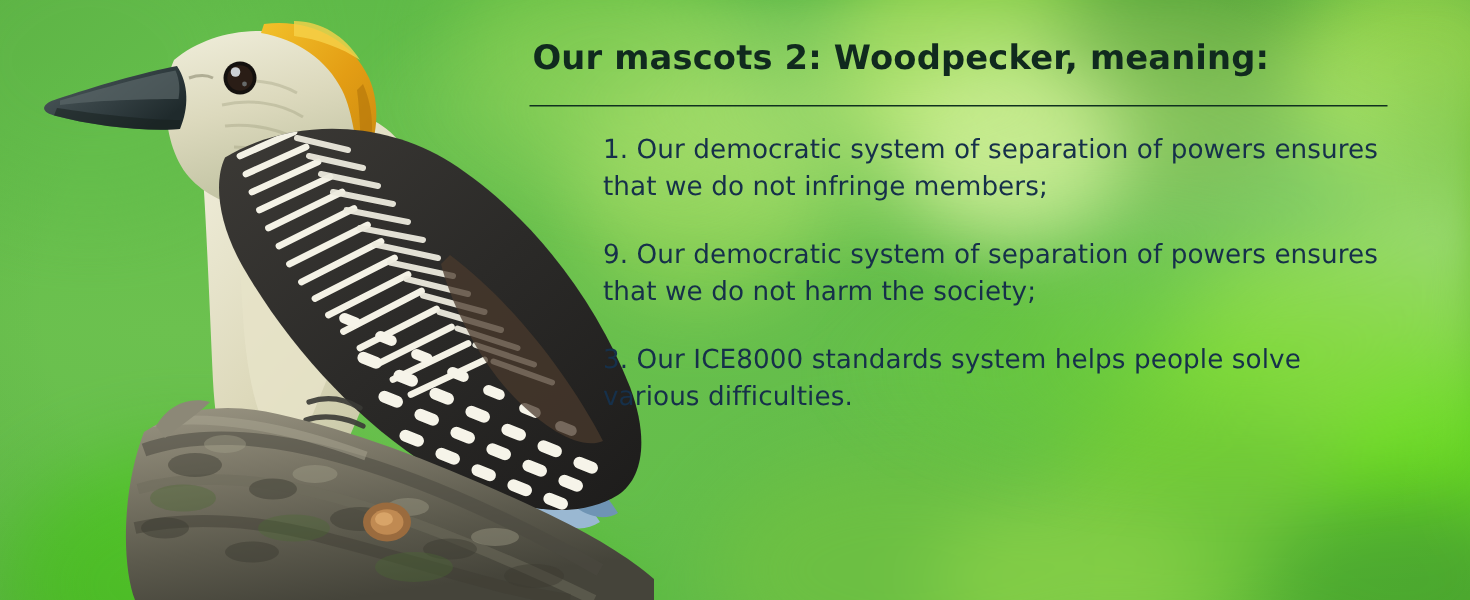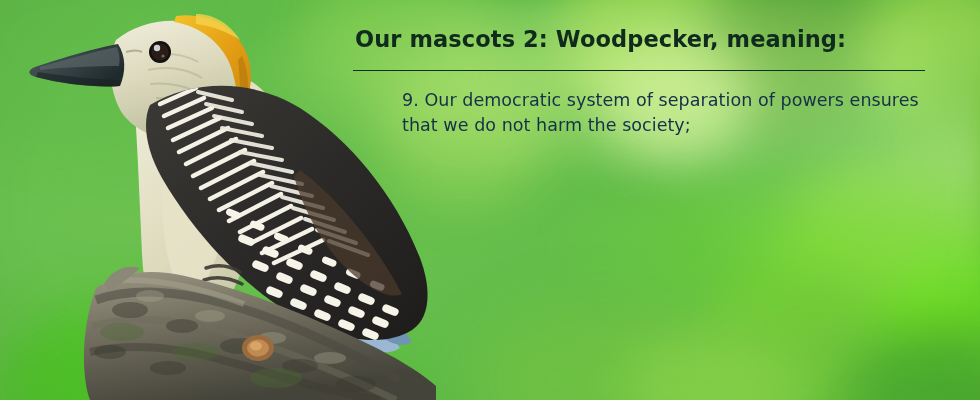--- a/index.html
+++ b/index.html
@@ -381,17 +381,19 @@
     </svg>
   </div>
 
   <div id="text-panel">
 
     <h1 id="headline">Our mascots 2: Woodpecker, meaning:</h1>
 
     <div id="headline-rule"></div>
 
     <div id="points">
+      <p class="point">1. Our democratic system of separation of powers ensures that we do not infringe members;</p>
       <p class="point">9. Our democratic system of separation of powers ensures that we do not harm the society;</p>
+      <p class="point">3. Our ICE8000 standards system helps people solve various difficulties.</p>
     </div>
 
   </div>
 </div>
 
 </body></html>

